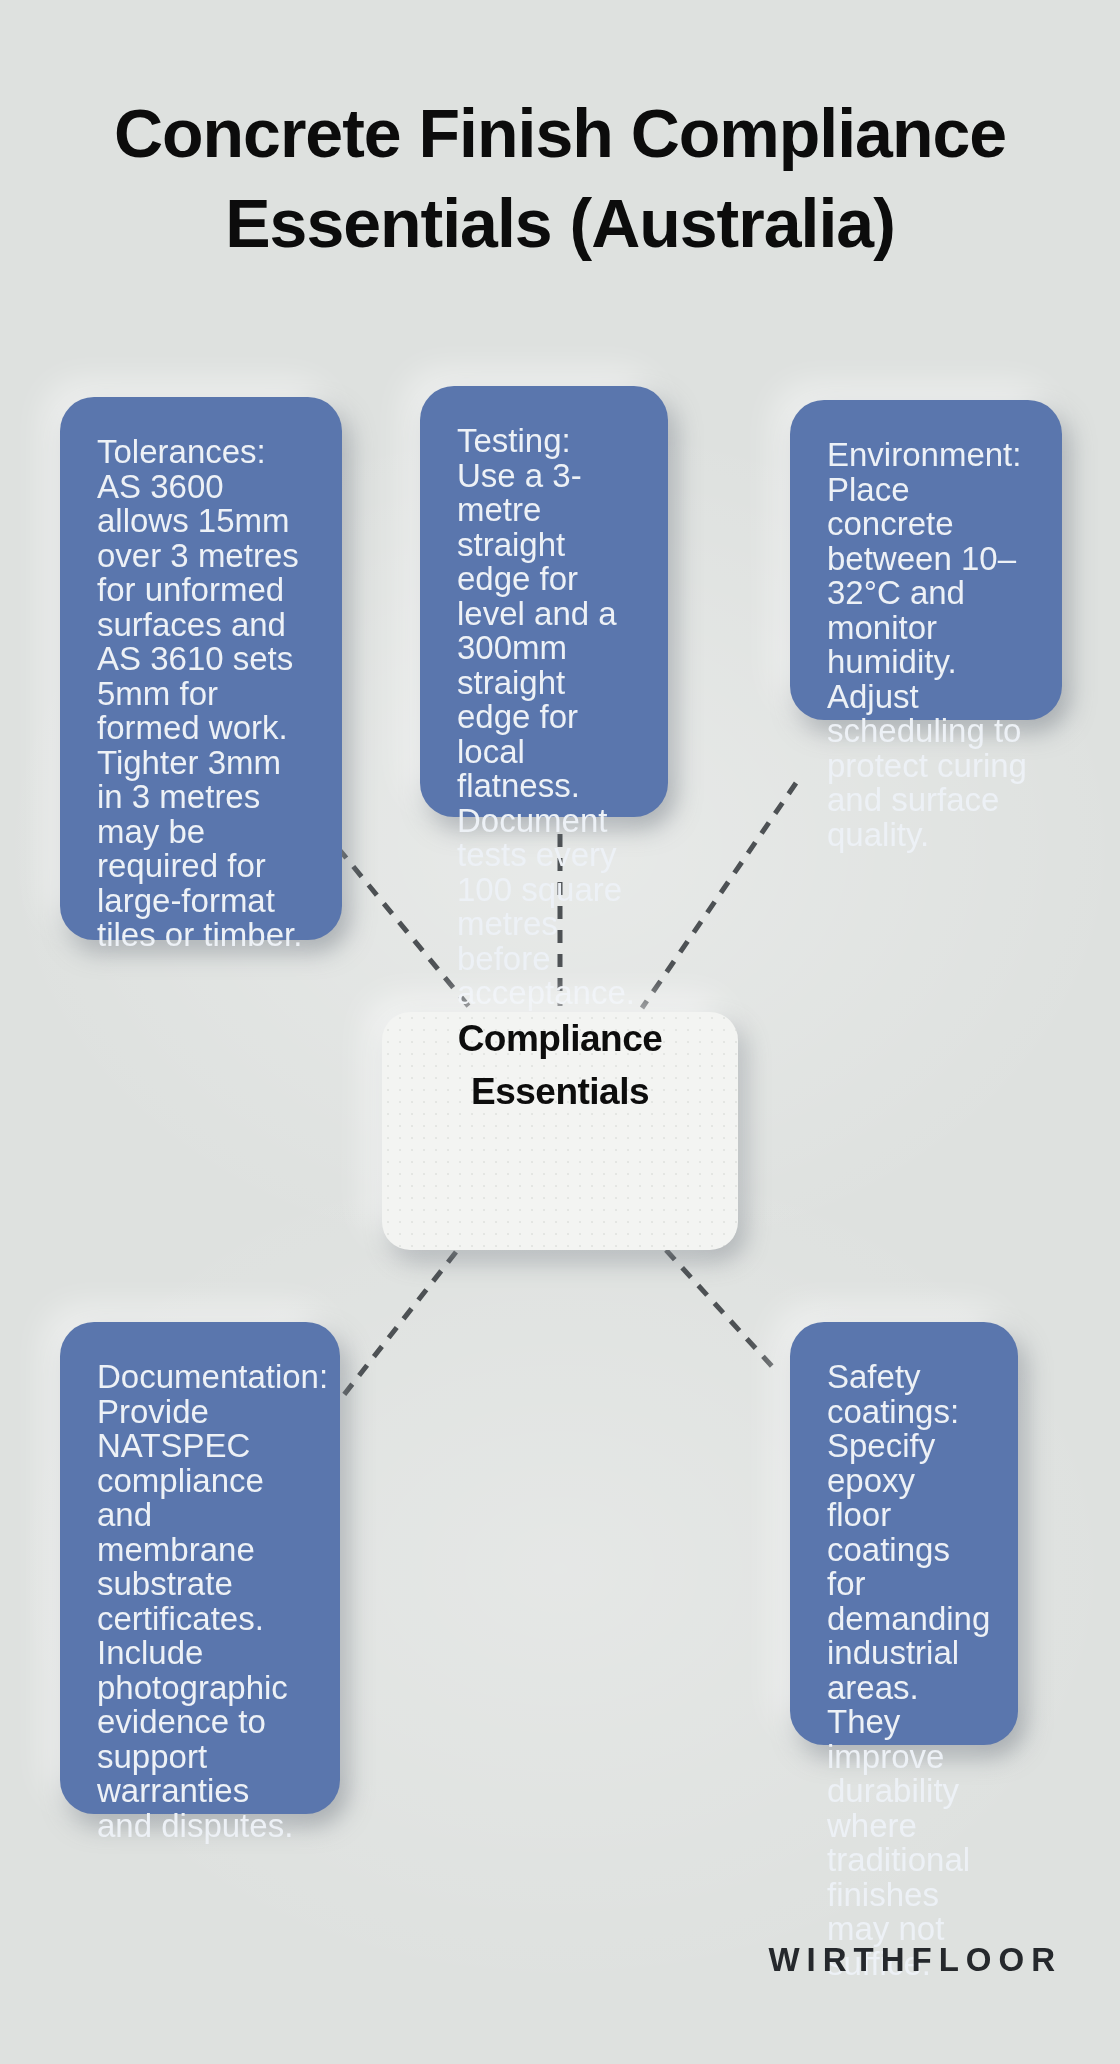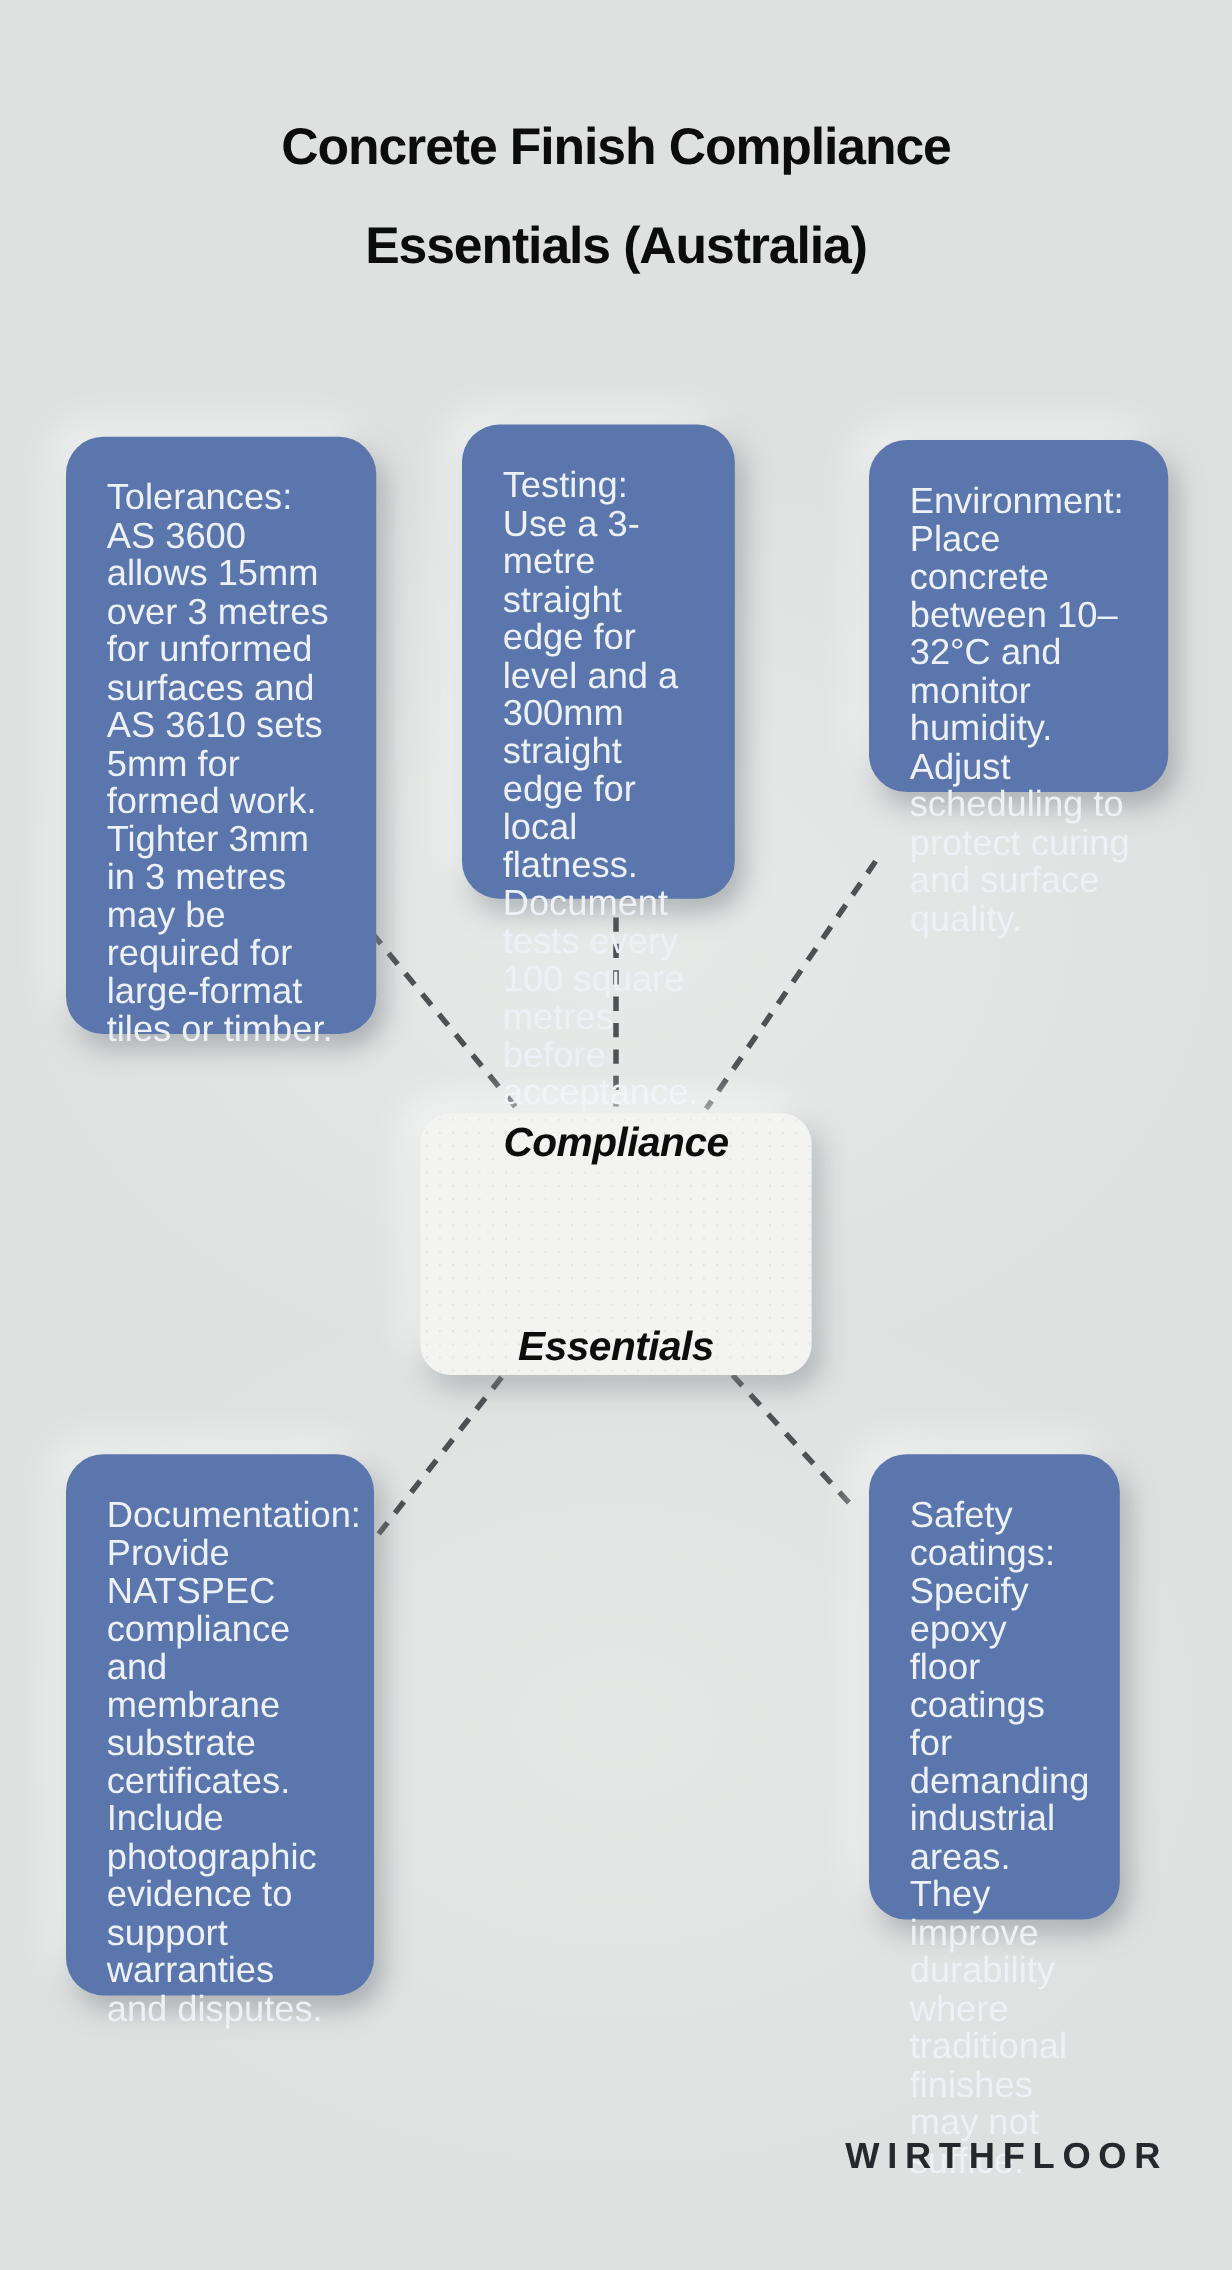--- a/index.html
+++ b/index.html
@@ -18,21 +18,21 @@
       radial-gradient(ellipse 820px 620px at 50% 76%, rgba(255,255,255,0.22), rgba(255,255,255,0) 70%),
       #dee1df;
   }
   .title {
     position: absolute;
     left: 0; right: 0;
     top: 88px;
     text-align: center;
     color: #0c0c0c;
     font-weight: 800;
-    font-size: 47px;
+    font-size: 68px;
     line-height: 90px;
     letter-spacing: -1px;
   }
   .node-card {
     position: absolute;
     box-sizing: border-box;
     background: #5a76ad;
     border-radius: 34px;
     color: #edf1f6;
     font-size: 33px;
@@ -54,28 +54,27 @@
     box-sizing: border-box;
     background-color: #f3f4f2;
     background-image: radial-gradient(rgba(160,165,160,0.18) 1px, rgba(0,0,0,0) 1px);
     background-size: 12px 12px;
     border-radius: 28px;
     box-shadow: -14px -14px 34px rgba(255,255,255,0.6),
                  7px 11px 24px rgba(104,112,122,0.42);
     display: flex;
     flex-direction: column;
     align-items: center;
-    justify-content: space-between;
+    justify-content: flex-start;
     text-align: center;
     color: #0d0d0d;
     font-weight: 800;
     font-size: 37px;
     line-height: 53px;
     letter-spacing: -0.5px;
-    font-style: italic;
   }
   .connector-layer {
     position: absolute;
     left: 0; top: 0;
     width: 1120px; height: 2064px;
     pointer-events: none;
   }
   .brand {
     position: absolute;
     right: 58px;

